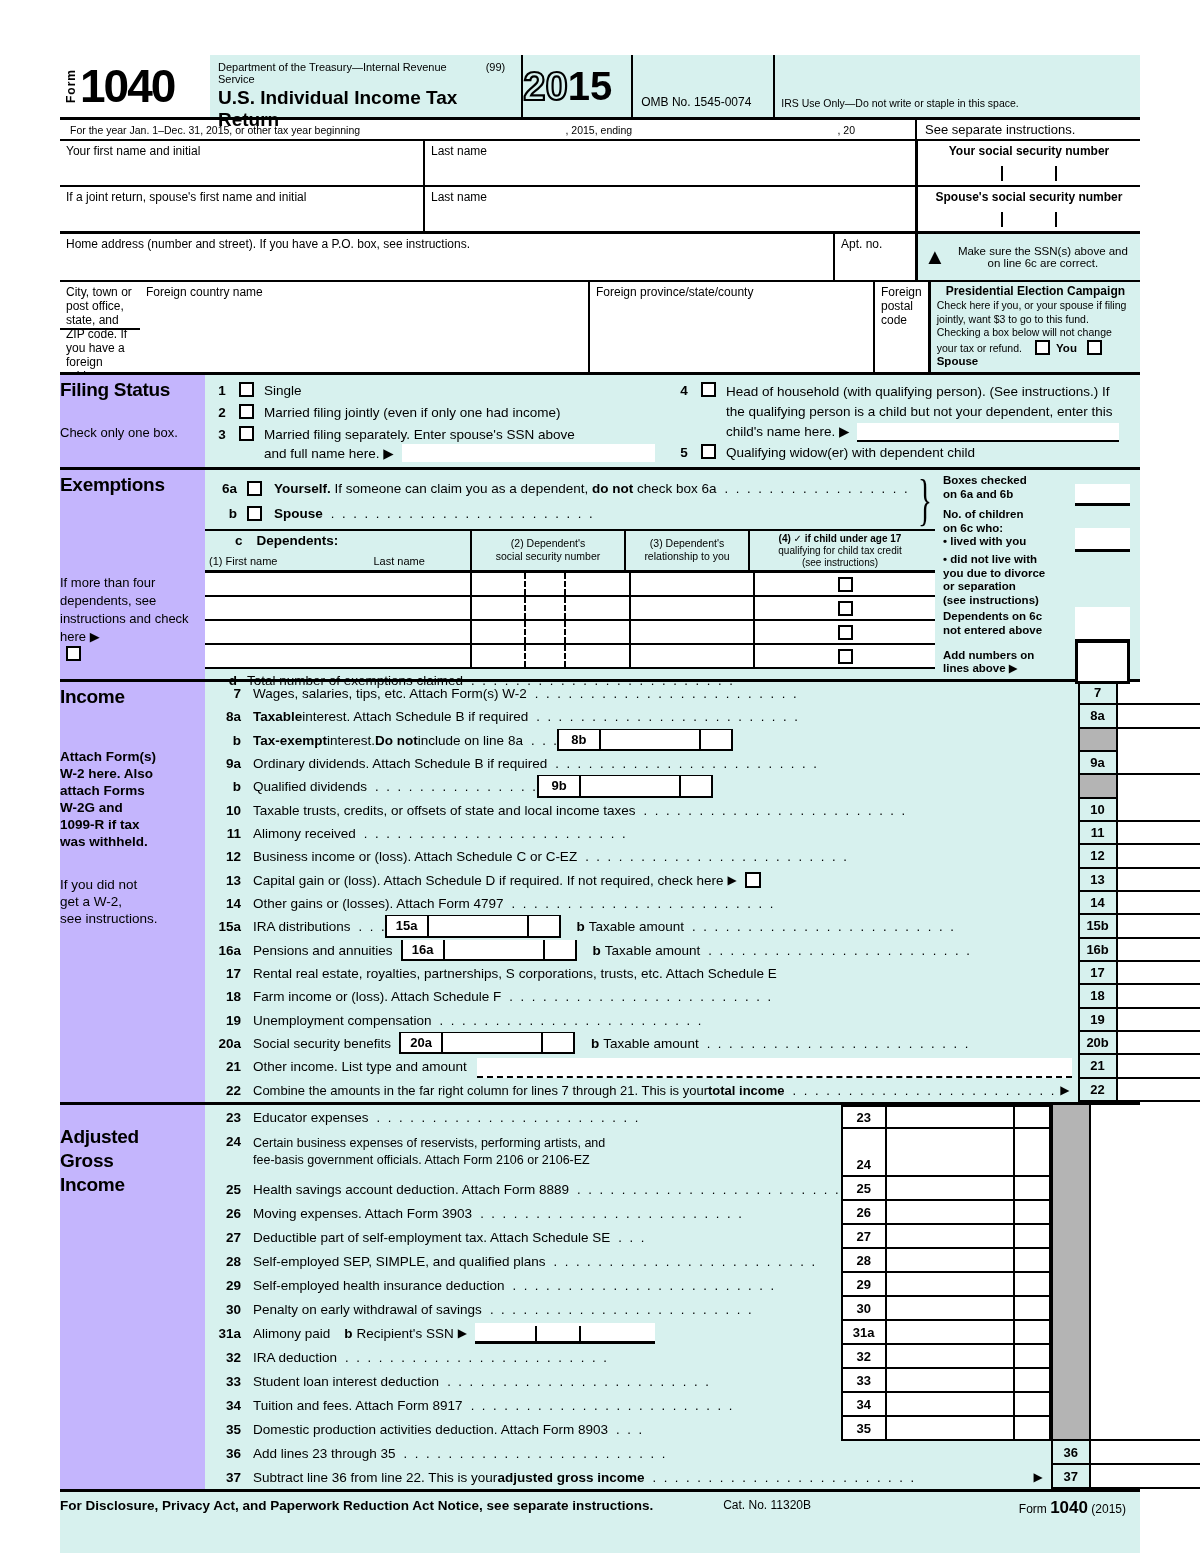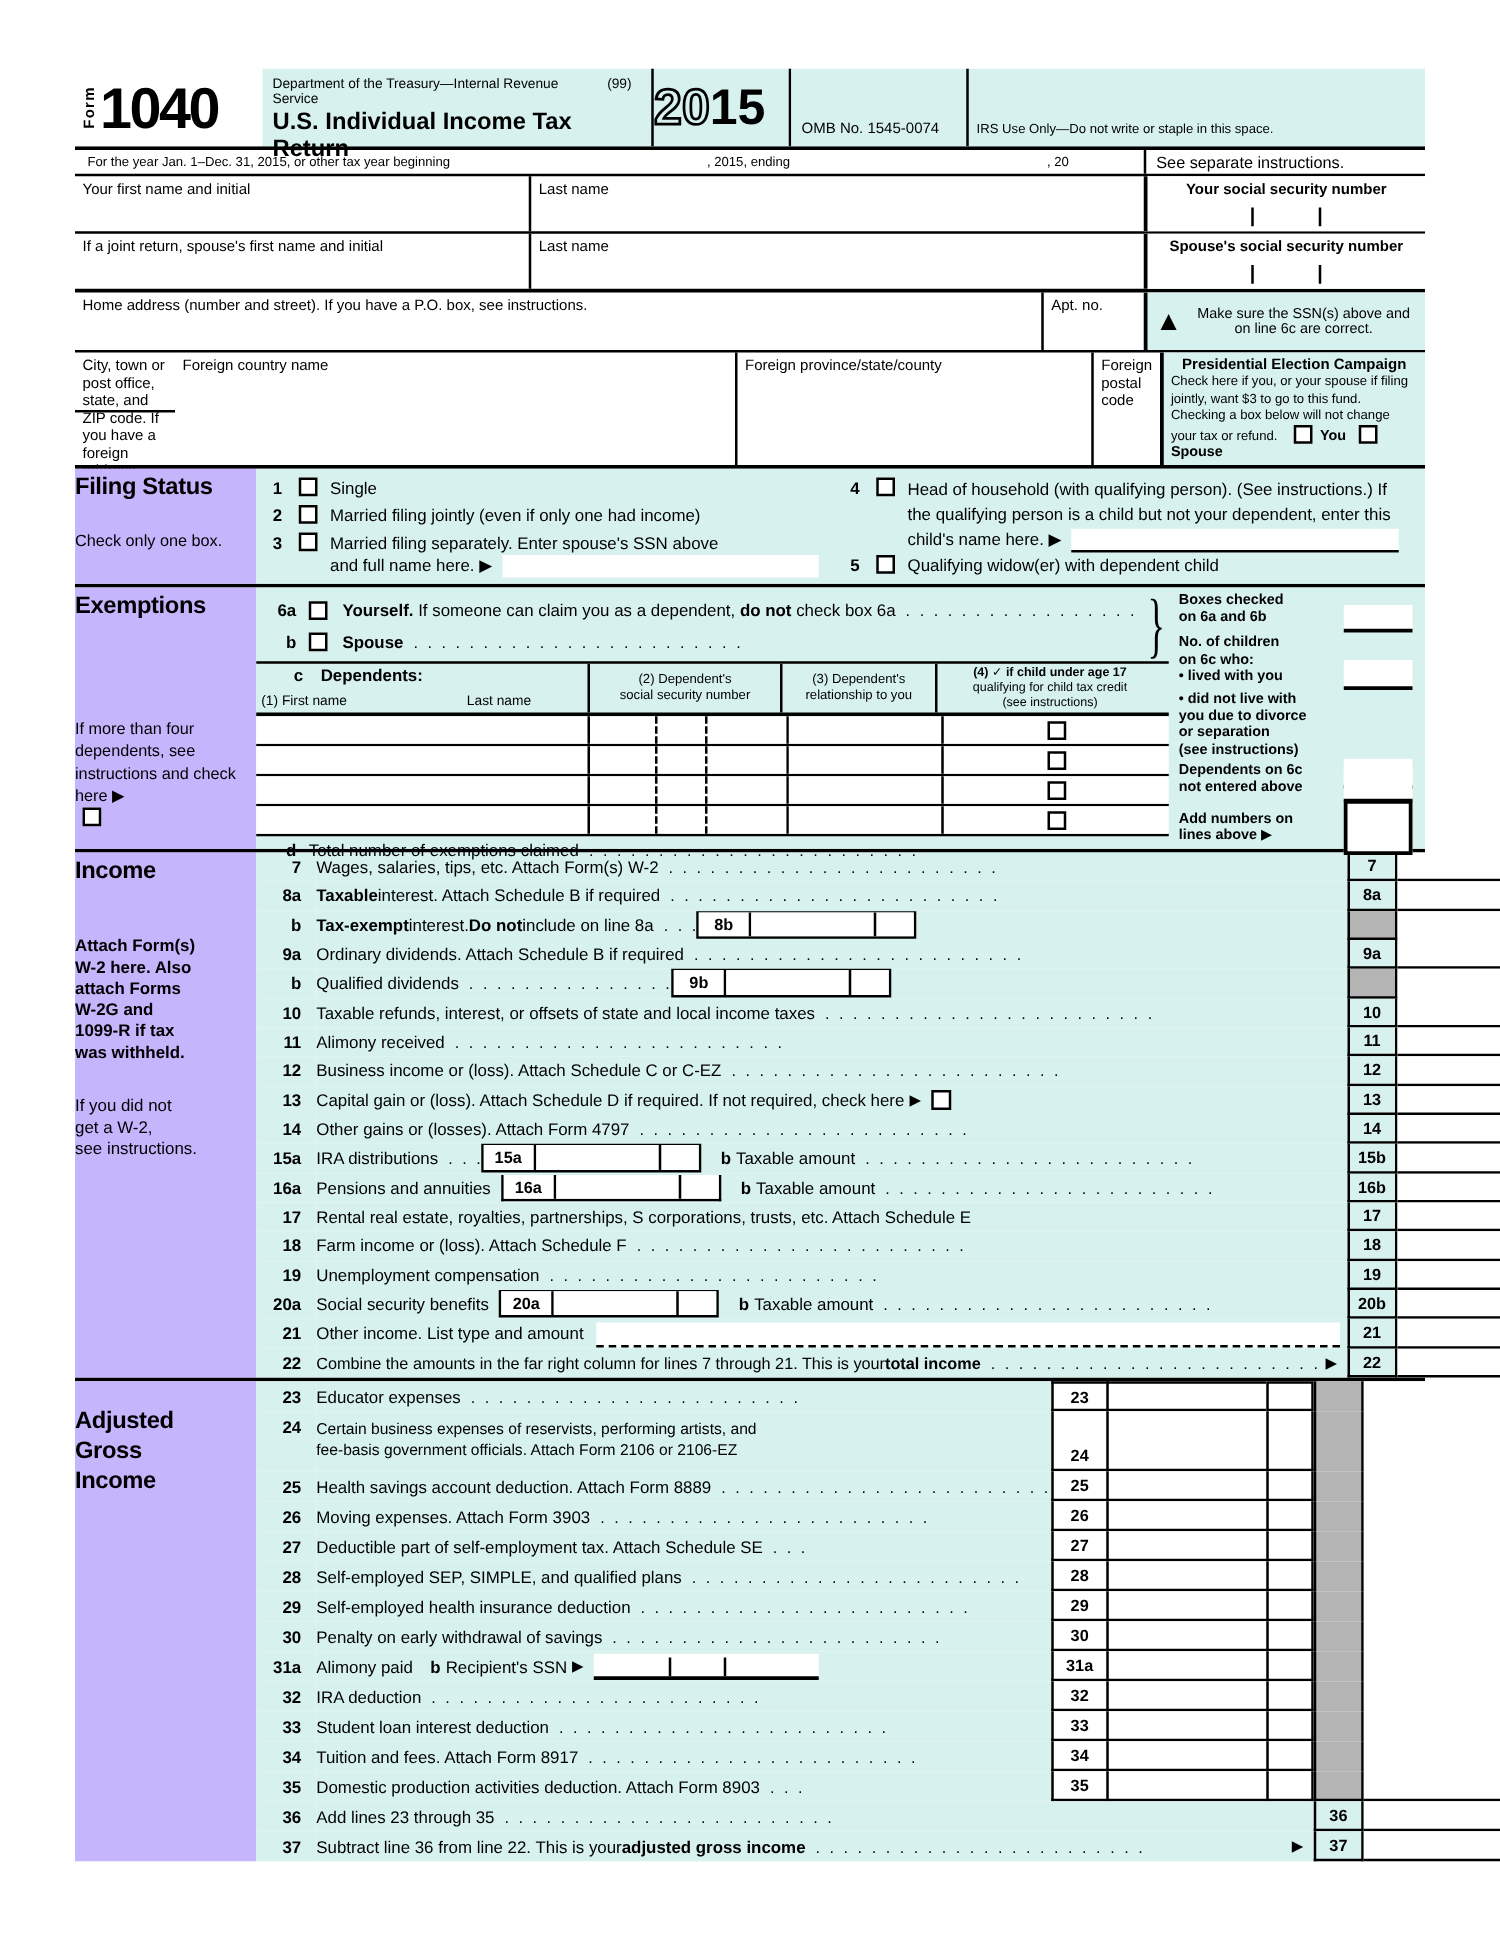--- a/index.html
+++ b/index.html
@@ -463,21 +463,21 @@
                 <span class="bc"></span>
               </span>
           <span class="gap45"></span>
         </div>
         <div class="rno gray"></div>
             <div class="amt nb"></div>
       </div>
       <div class="trow">
         <div class="no">10</div>
         <div class="desc">
-              <span>Taxable refunds, interest, or offsets of state and local income taxes</span>
+              <span>Taxable trusts, credits, or offsets of state and local income taxes</span>
               <span class="dots"></span>
             </div>
         <div class="rno">10</div>
             <div class="amt"></div>
       </div>
       <div class="trow">
         <div class="no">11</div>
         <div class="desc">
               <span>Alimony received</span>
               <span class="dots"></span>
@@ -795,15 +795,24 @@
               <b>adjusted gross income</b>
               <span class="dots"></span>
               <span class="arrow">▶</span>
             </div>
         <div class="rno">37</div>
             <div class="amt"></div>
       </div>
     </div>
   </div>
 
+  <div class="foot">
+    <span class="disc">For Disclosure, Privacy Act, and Paperwork Reduction Act Notice, see separate instructions.</span>
+    <span class="cat">Cat. No. 11320B</span>
+    <span class="ff">
+      <span>Form</span>
+      <span class="n">1040</span>
+      <span>(2015)</span>
+    </span>
+  </div>
 
 </div>
 </div>
 
 </body></html>

